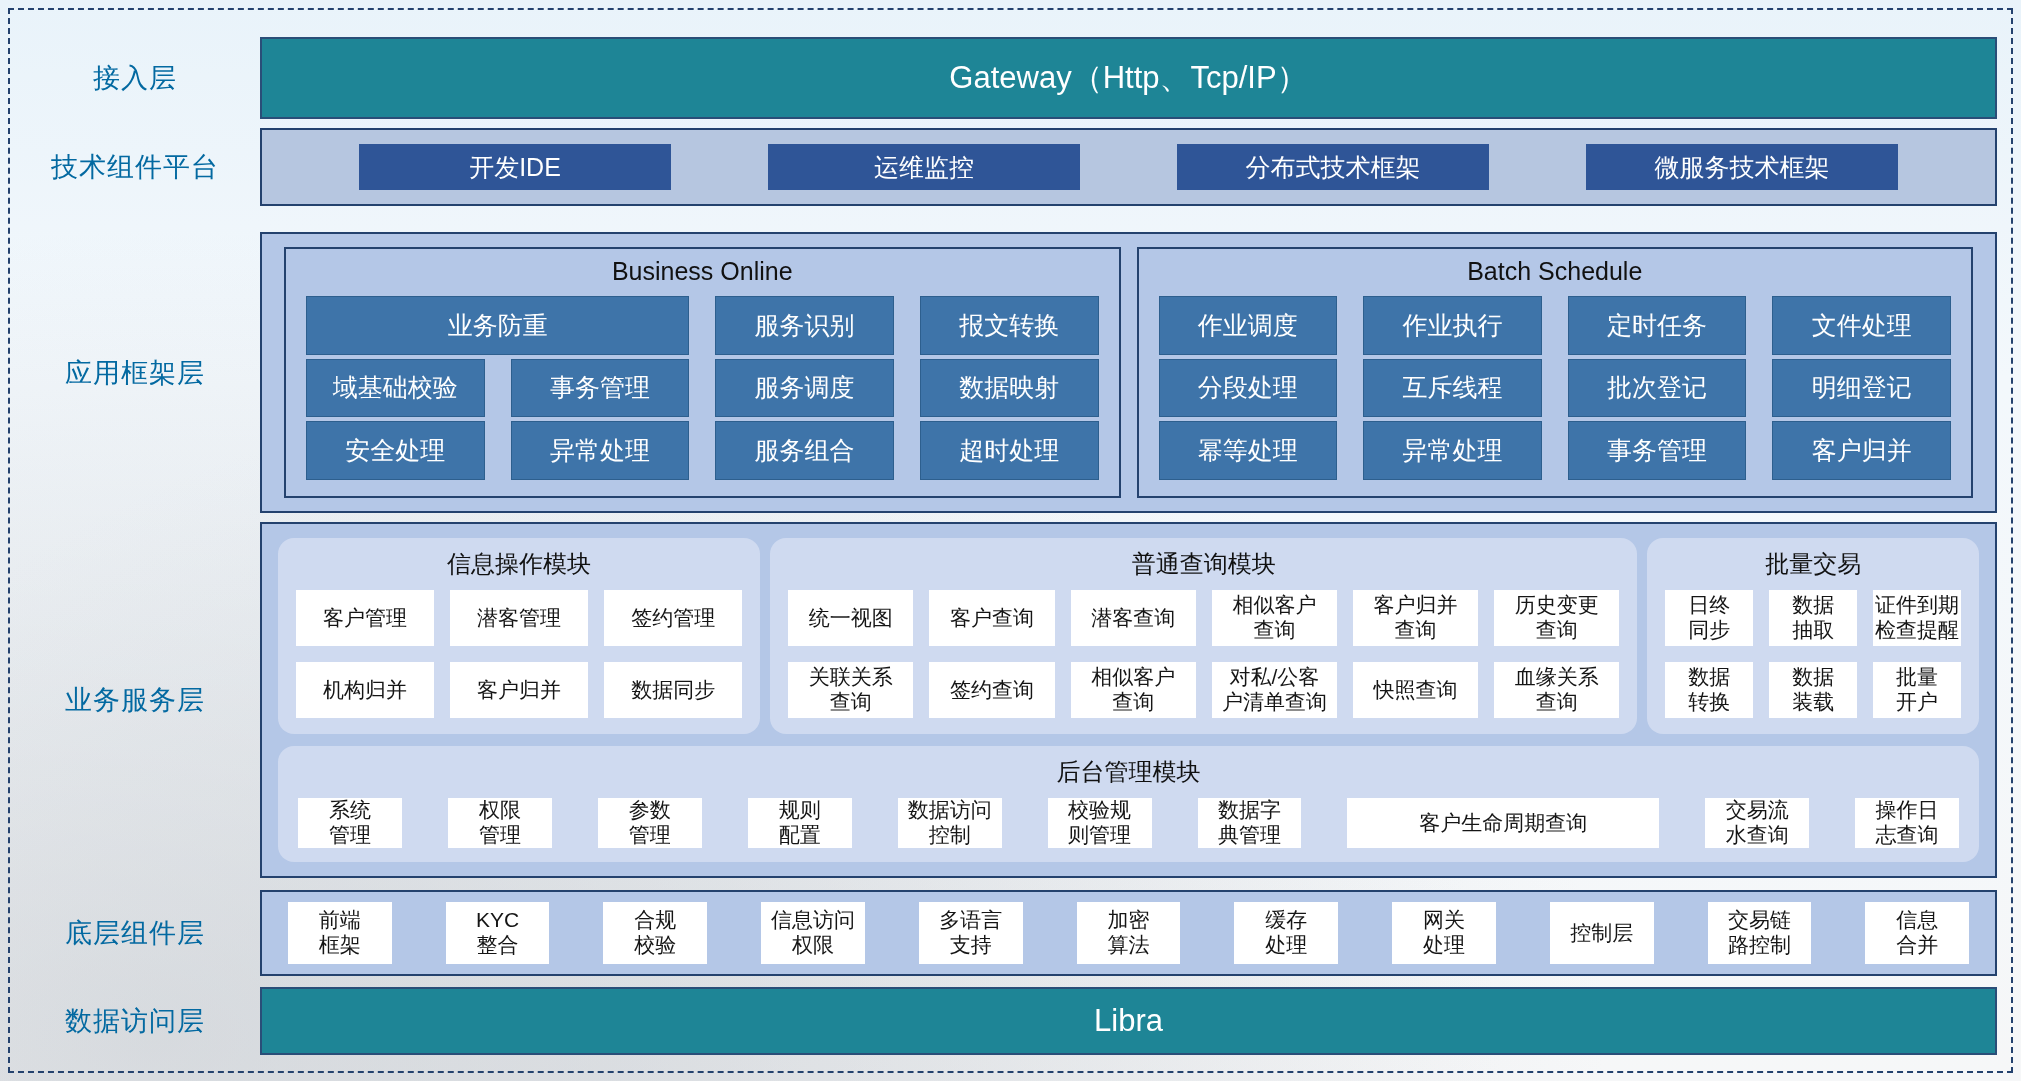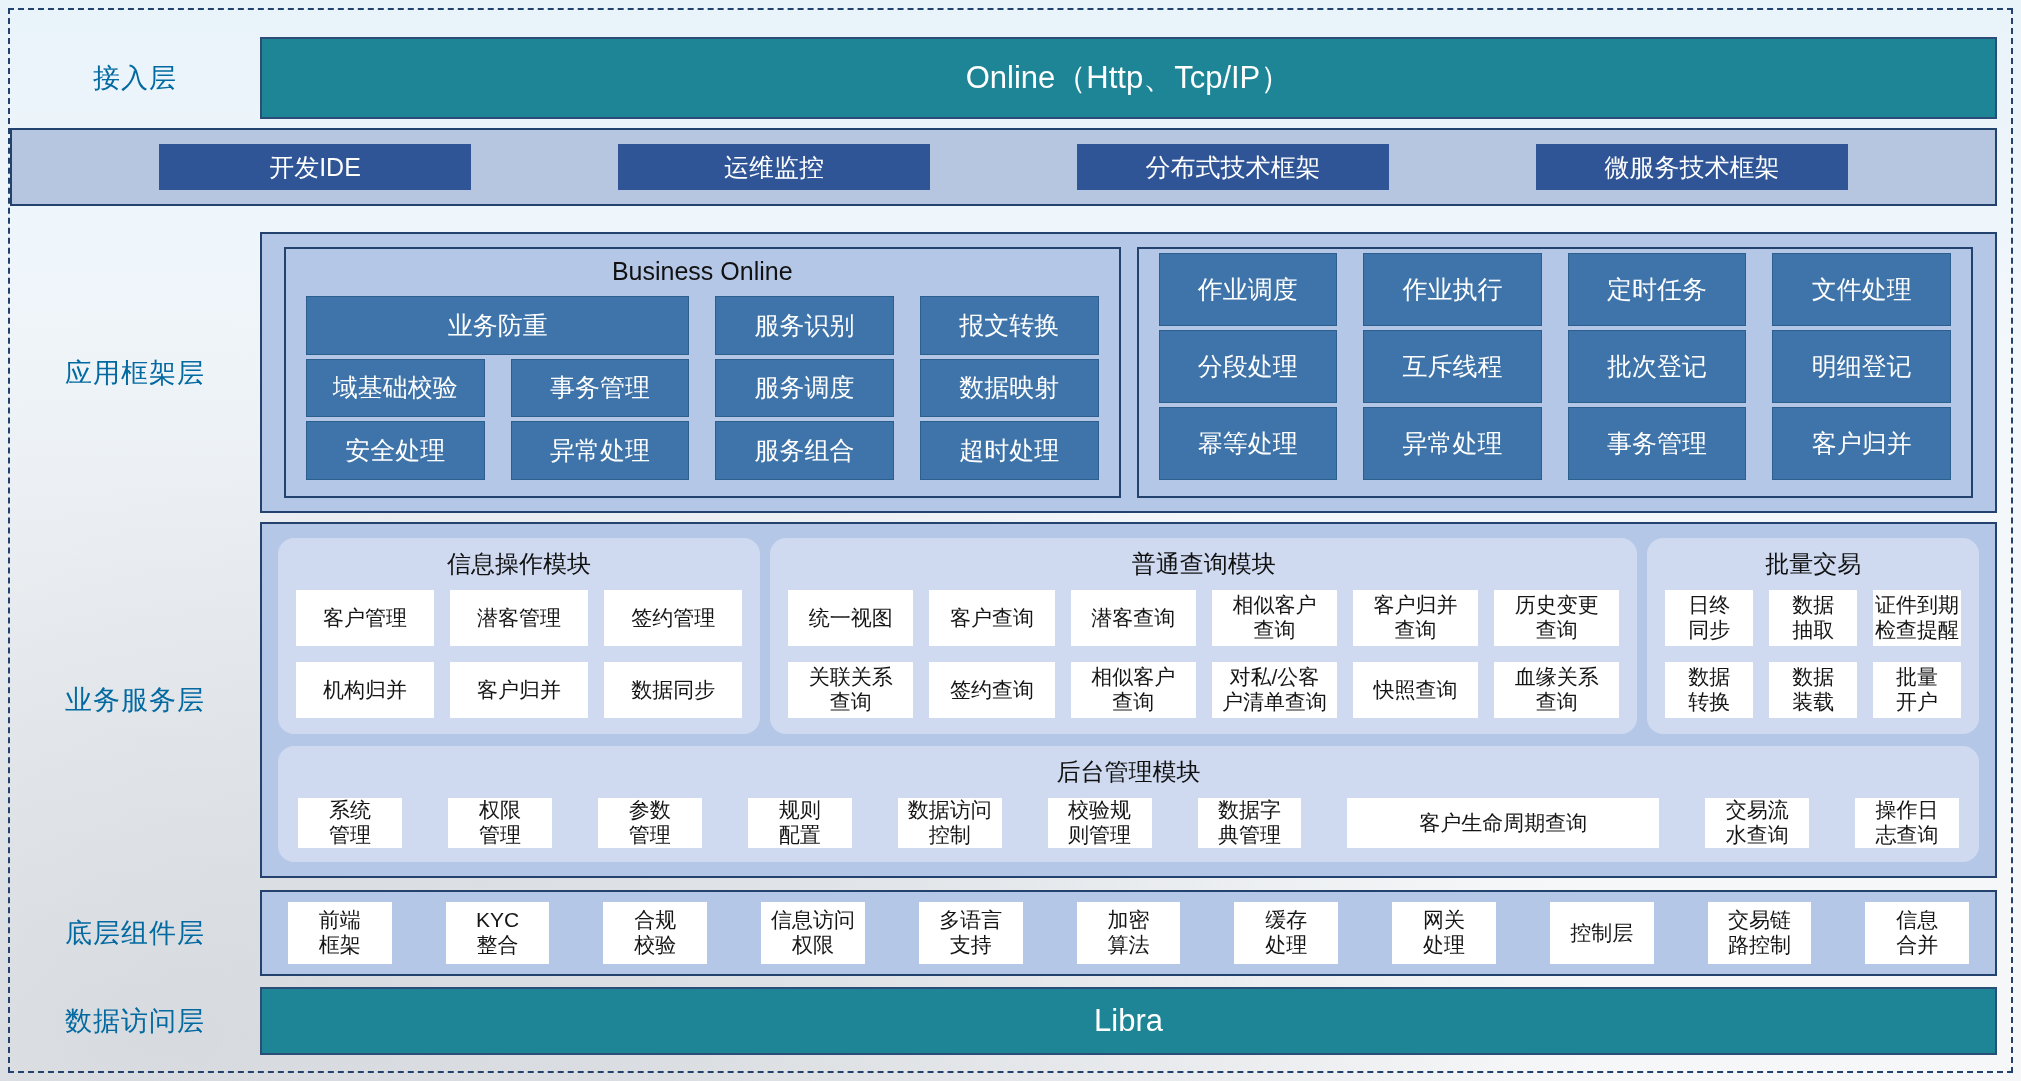--- a/index.html
+++ b/index.html
@@ -98,25 +98,26 @@
   .comp-container .svc-box{flex:1 1 0;height:62px;min-height:0;}
 </style>
 </head>
 <body>
 
 <div class="slide">
 
   <div class="row row-access">
     <div class="label">接入层</div>
     <div class="content">
-      <div class="bar-teal">Online（Http、Tcp/IP）</div>
+      <div class="bar-teal">Gateway（Http、Tcp/IP）</div>
     </div>
   </div>
 
   <div class="row row-tech">
+    <div class="label">技术组件平台</div>
     <div class="content tech-container">
 
         <div class="tech-box">开发IDE</div>
 
         <div class="tech-box">运维监控</div>
 
         <div class="tech-box">分布式技术框架</div>
 
         <div class="tech-box">微服务技术框架</div>
       </div>
@@ -146,20 +147,21 @@
             <div class="fw-item">安全处理</div>
 
             <div class="fw-item">异常处理</div>
 
             <div class="fw-item">服务组合</div>
 
             <div class="fw-item">超时处理</div>
           </div>
       </div>
       <div class="fw-panel">
+        <div class="fw-title">Batch Schedule</div>
         <div class="fw-grid">
 
             <div class="fw-item">作业调度</div>
 
             <div class="fw-item">作业执行</div>
 
             <div class="fw-item">定时任务</div>
 
             <div class="fw-item">文件处理</div>
 

